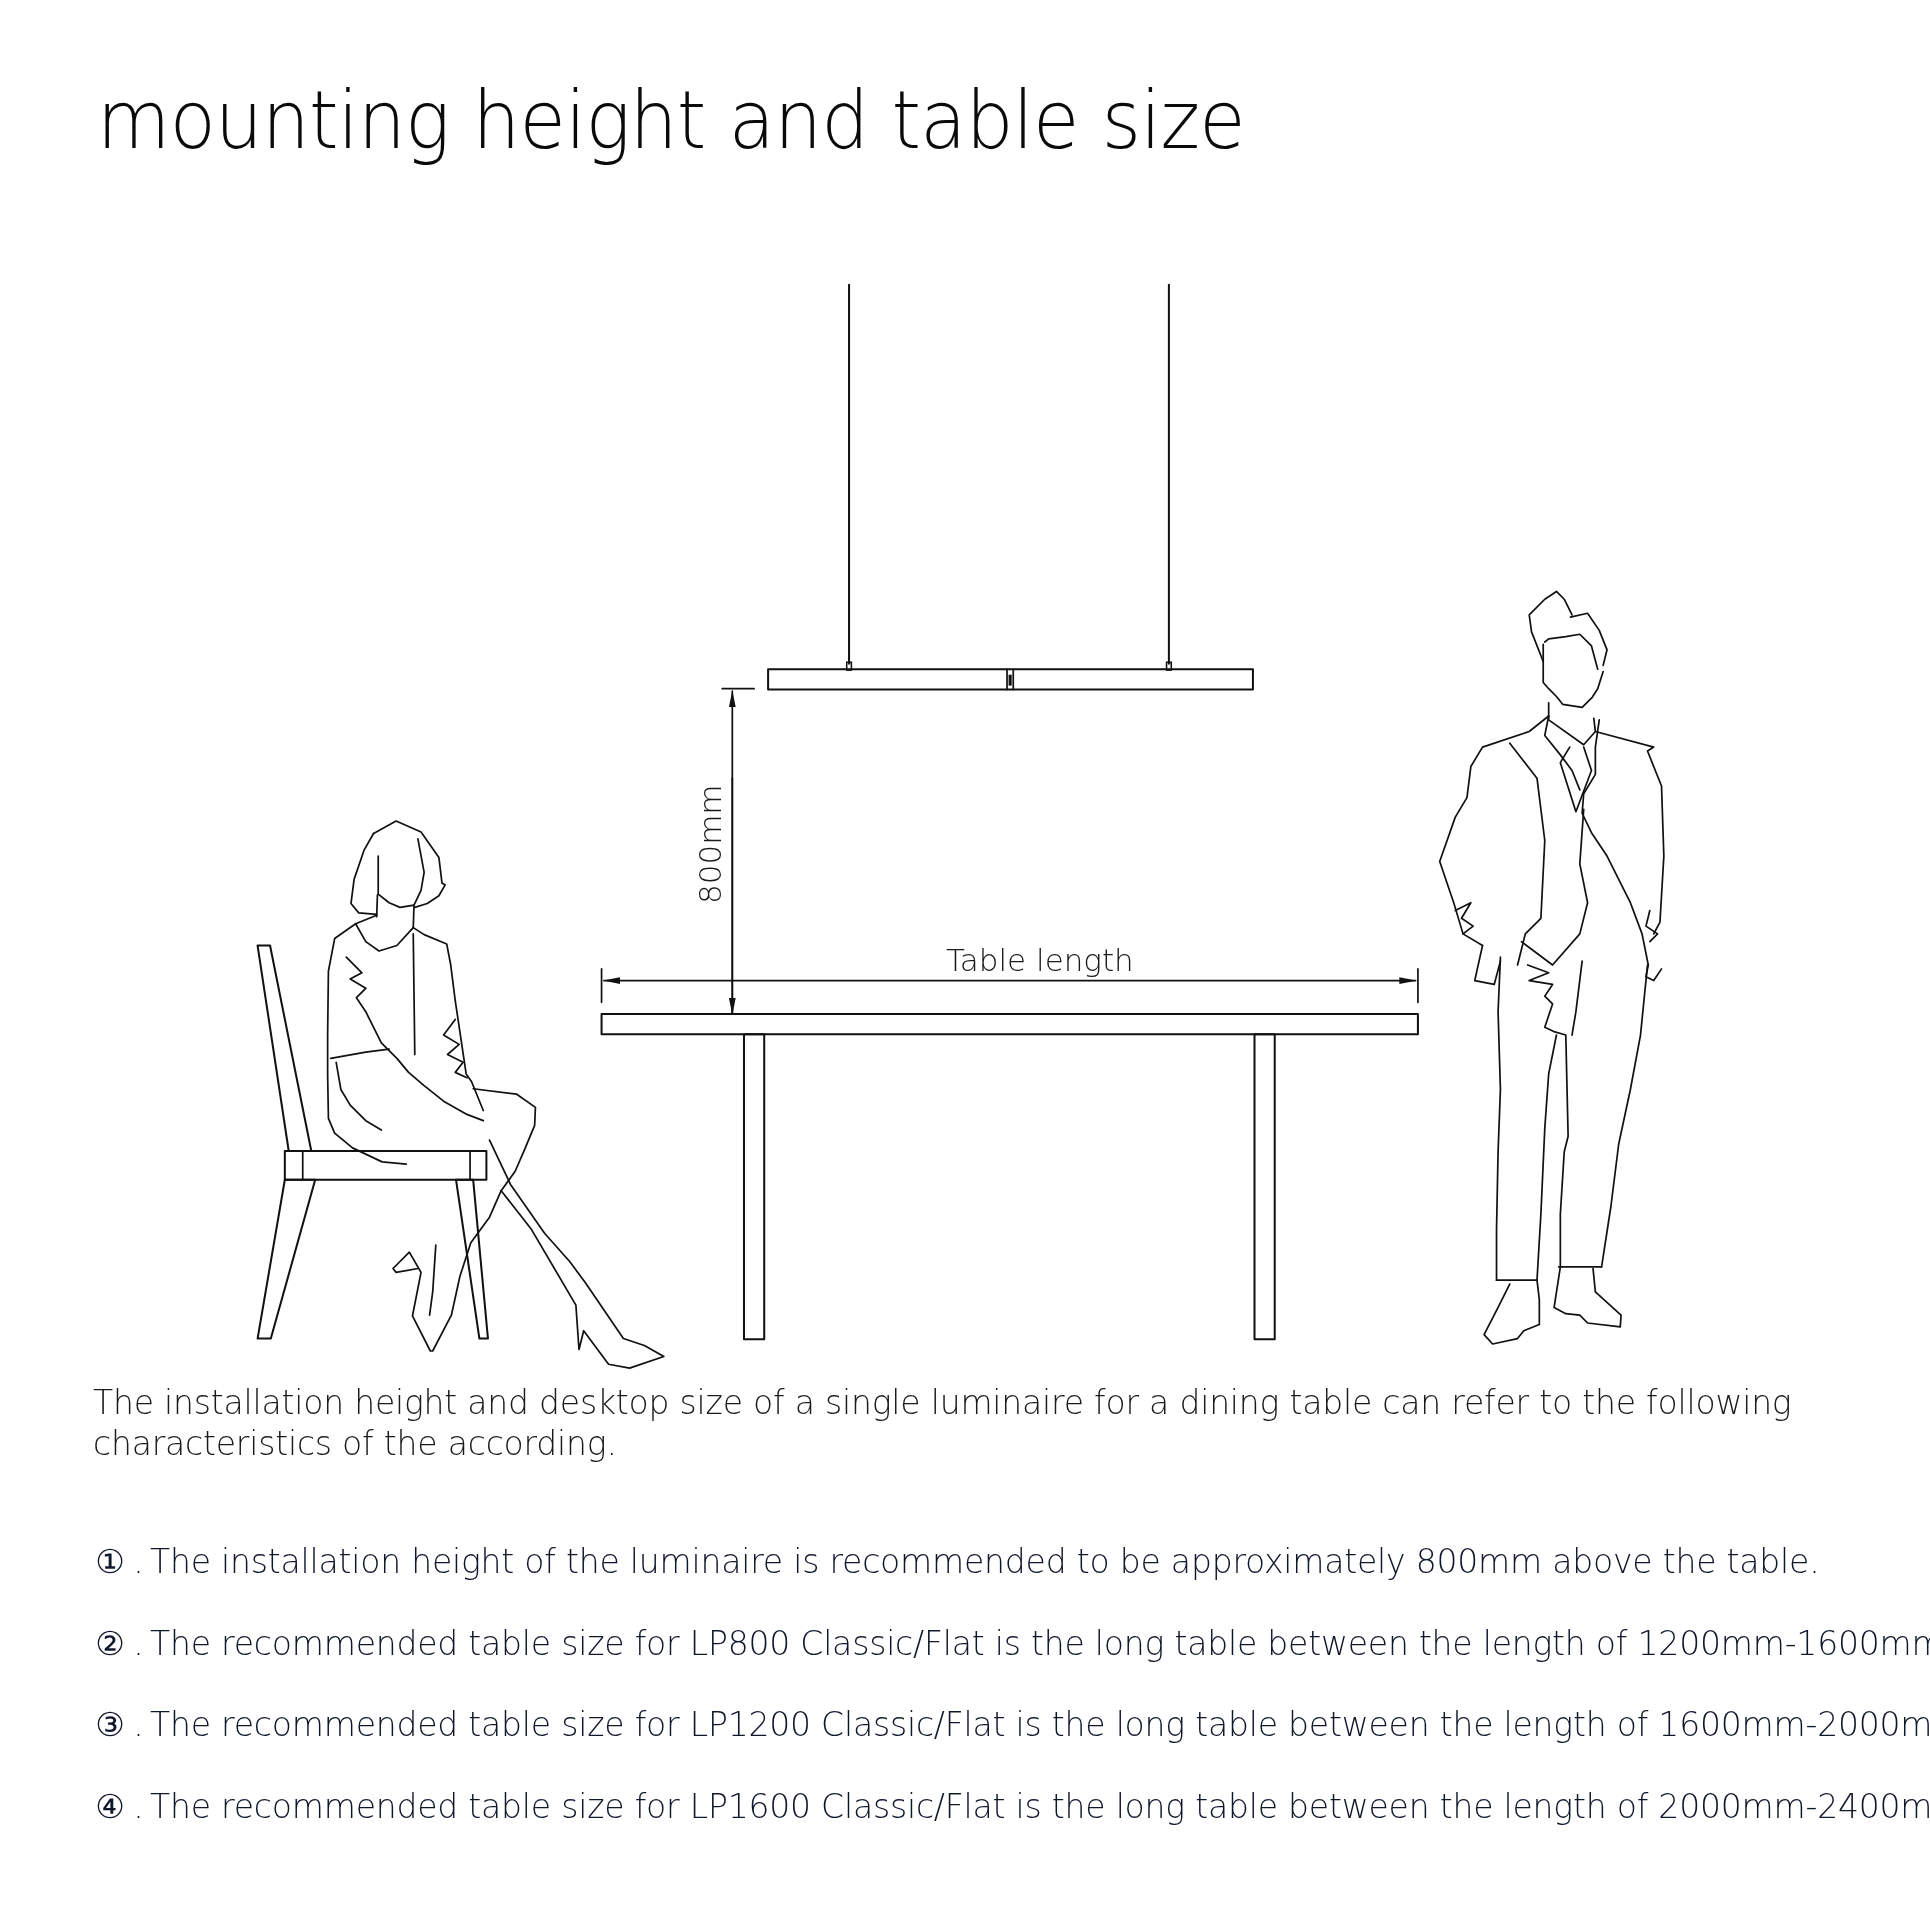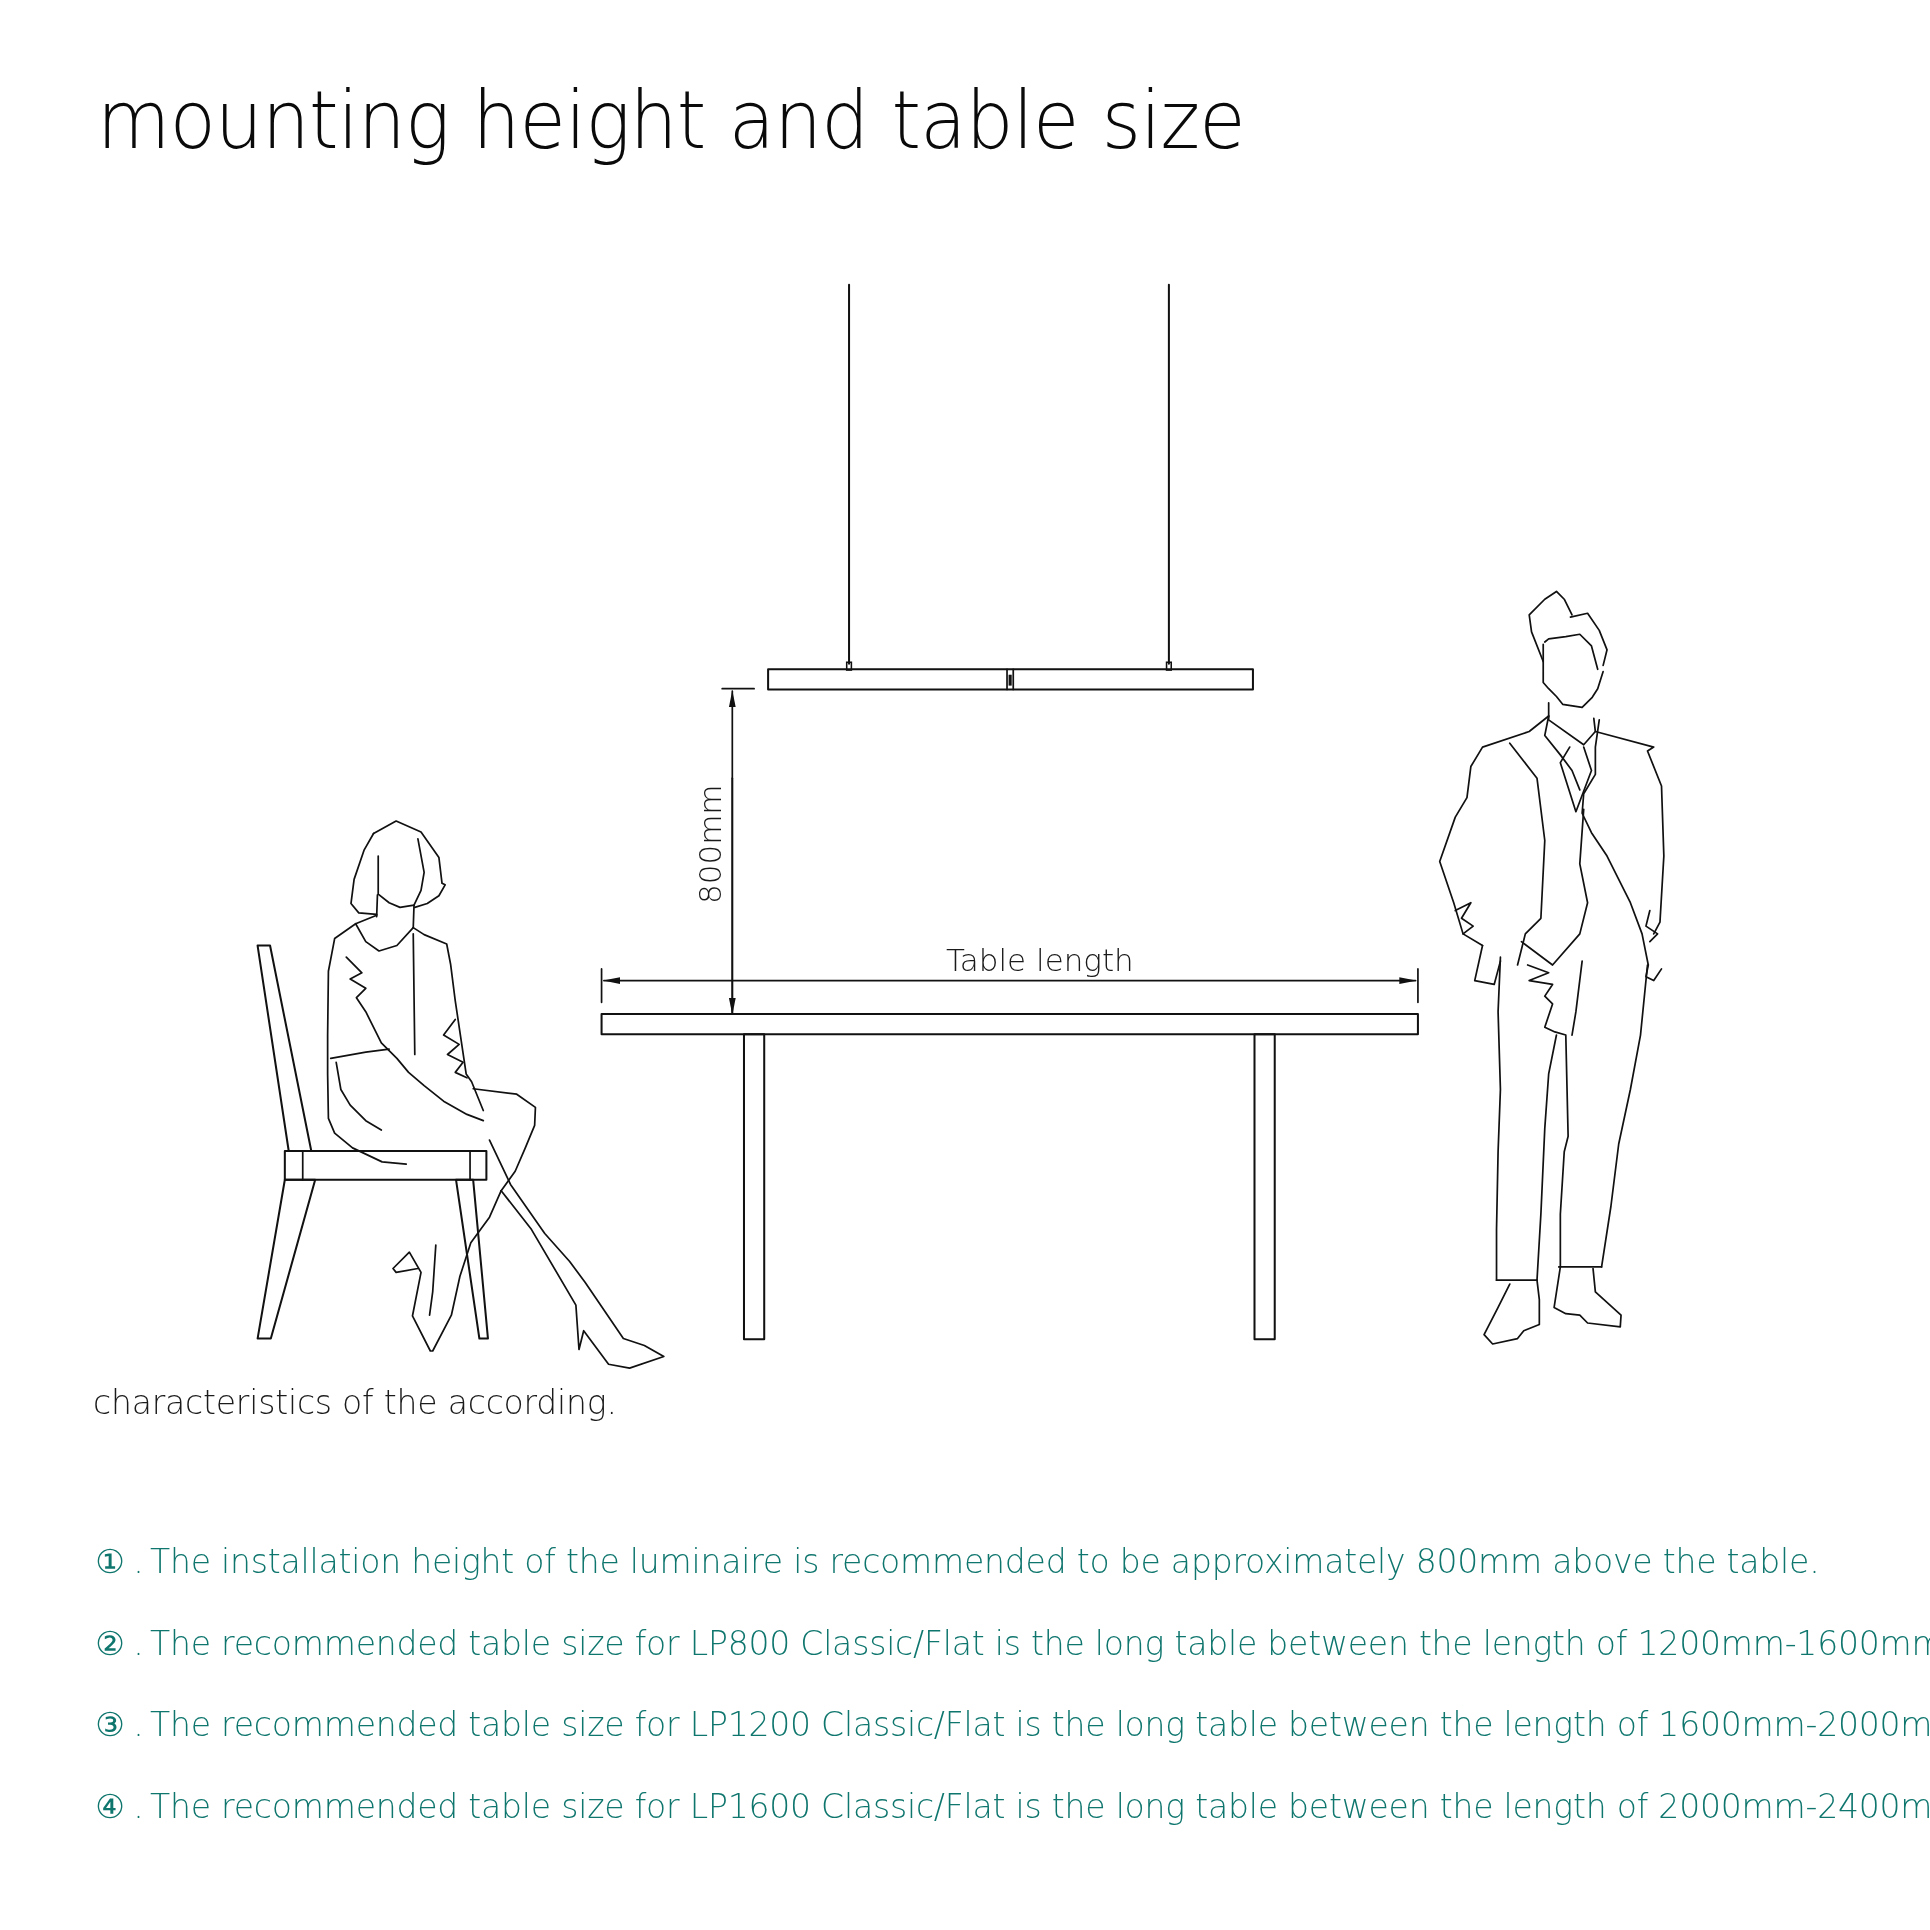--- a/index.html
+++ b/index.html
@@ -10,21 +10,21 @@
            transform: scaleX(0.93); transform-origin: left top; }
   svg.drawing { position: absolute; left: 0; top: 0; width: 1930px; height: 1930px; }
   .stroke { fill: none; stroke: #111; stroke-width: 2.6; stroke-linejoin: round; stroke-linecap: round; }
   .thin { fill: none; stroke: #111; stroke-width: 2.2; stroke-linejoin: round; stroke-linecap: round; }
   .dim-label { position: absolute; font-size: 31px; font-weight: 300; color: #1a1a1a; white-space: nowrap; line-height: 1; }
   .dim-table { left: 946px; top: 945px; }
   .dim-height { left: 695px; top: 904px; transform: rotate(-90deg); transform-origin: left top; font-size: 31px; }
   .para { position: absolute; left: 93px; top: 1382px; width: 1619px; font-size: 33px; font-weight: 300;
           line-height: 41px; color: #1b1b1b; letter-spacing: -0.2px; }
   .para span { display: block; white-space: nowrap; }
-  .item { position: absolute; left: 93px; font-size: 33px; font-weight: 300; color: #0f766e;
+  .item { position: absolute; left: 93px; font-size: 33px; font-weight: 300; color: #0f172a;
           white-space: nowrap; line-height: 1; letter-spacing: -0.2px; }
   .item .num { display: inline-block; width: 34px; text-align: center; }
   .item .dot { display: inline-block; width: 23px; text-align: center; }
 </style>
 </head>
 <body>
 
 <div class="title">mounting height and table size</div>
 
 <svg class="drawing" viewBox="0 0 2480 2480">
@@ -118,20 +118,21 @@
     <path class="thin" d="M1923,1645 L1975,1645"></path>
     <path class="thin" d="M1940,1650 L1925,1680 L1907,1715 L1918,1727 L1950,1720 L1958,1710 L1978,1702 L1978,1670 L1975,1645"></path>
     <path class="thin" d="M2005,1628 L1997,1680 L2012,1688 L2030,1690 L2040,1700 L2082,1705 L2083,1690 L2050,1660 L2047,1630"></path>
   </g>
 </svg>
 
 <div class="dim-label dim-height">800mm</div>
 <div class="dim-label dim-table">Table length</div>
 
 <div class="para">
+  <span>The installation height and desktop size of a single luminaire for a dining table can refer to the following</span>
   <span>characteristics of the according.</span>
 </div>
 
 <div class="item" style="top:1545px">
   <span class="num">①</span><span class="dot">.</span><span>The installation height of the luminaire is recommended to be approximately 800mm above the table.</span>
 </div>
 <div class="item" style="top:1627px">
   <span class="num">②</span><span class="dot">.</span><span>The recommended table size for LP800 Classic/Flat is the long table between the length of 1200mm-1600mm.</span>
 </div>
 <div class="item" style="top:1708px">

